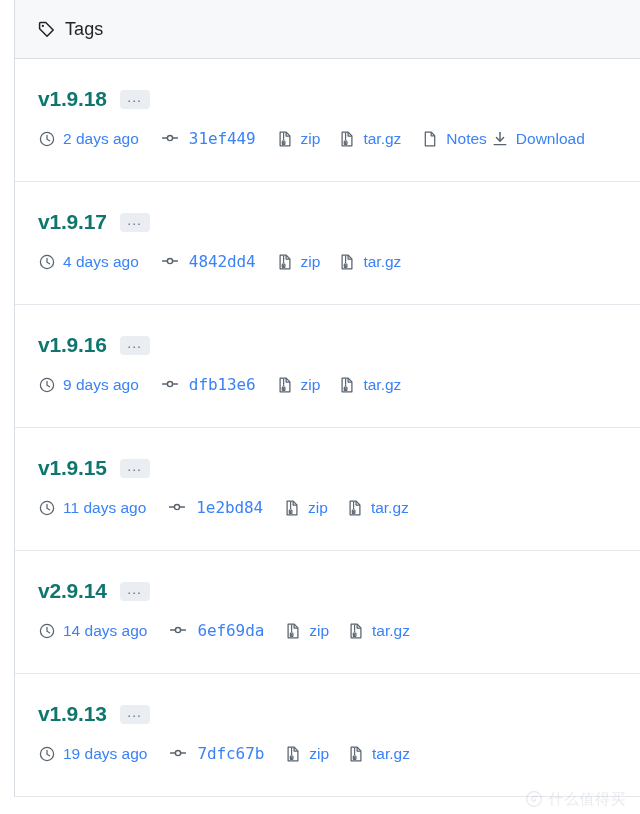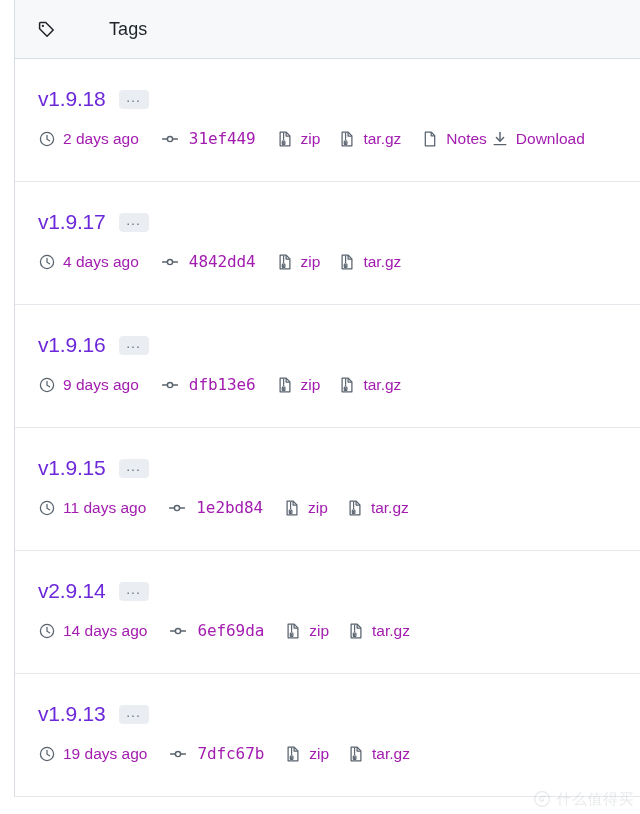--- a/index.html
+++ b/index.html
@@ -45,41 +45,40 @@
     justify-content: center;
     margin-right: 10px;
     color: #1f2328;
     flex: none;
   }
   .panel-header .hdr-title {
     font-size: 18px;
     color: #1f2328;
     font-weight: 400;
     letter-spacing: .1px;
-    margin-left: 44px;
   }
 
   
   .tag-row {
     height: 123px;
     border-bottom: 1px solid #e4e8ec;
     box-sizing: border-box;
     padding: 26px 0 0 23px;
     background: #ffffff;
   }
 
   .tag-title-line {
     display: flex;
     align-items: center;
     height: 28px;
   }
   .tag-name {
     font-size: 21px;
-    color: #6d28d9;
-    font-weight: 400;
+    color: #0f766e;
+    font-weight: 700;
     letter-spacing: -0.2px;
     line-height: 28px;
   }
   .ellipsis-badge {
     margin-left: 13px;
     background: #eaeef2;
     border-radius: 4px;
     width: 30px;
     height: 19px;
     display: inline-flex;
@@ -95,22 +94,21 @@
 
   
   .tag-meta {
     display: flex;
     align-items: center;
     margin-top: 16px;
     white-space: nowrap;
   }
   .meta-item {
     display: inline-flex;
-    align-items: center;
-    color: #a21caf;
+    color: #3b82f6;
     font-size: 15.5px;
     margin-right: 22px;
     flex: none;
   }
   .meta-item .ic {
     width: 18px;
     height: 18px;
     display: inline-flex;
     align-items: center;
     justify-content: center;
@@ -125,21 +123,21 @@
   }
   .meta-item.commit .ic { margin-right: 10px; }
   .meta-item.commit { margin-right: 20px; }
   .meta-item.zip { margin-right: 18px; }
   .meta-item.targz { margin-right: 20px; }
   .meta-item.notes { margin-right: 4px; }
 
   
   #watermark {
     position: absolute;
-    right: 6px;
+    right: 14px;
     bottom: 5px;
     display: flex;
     align-items: center;
     opacity: .22;
     pointer-events: none;
   }
   #watermark .wm-logo {
     width: 20px;
     height: 20px;
     margin-right: 5px;

